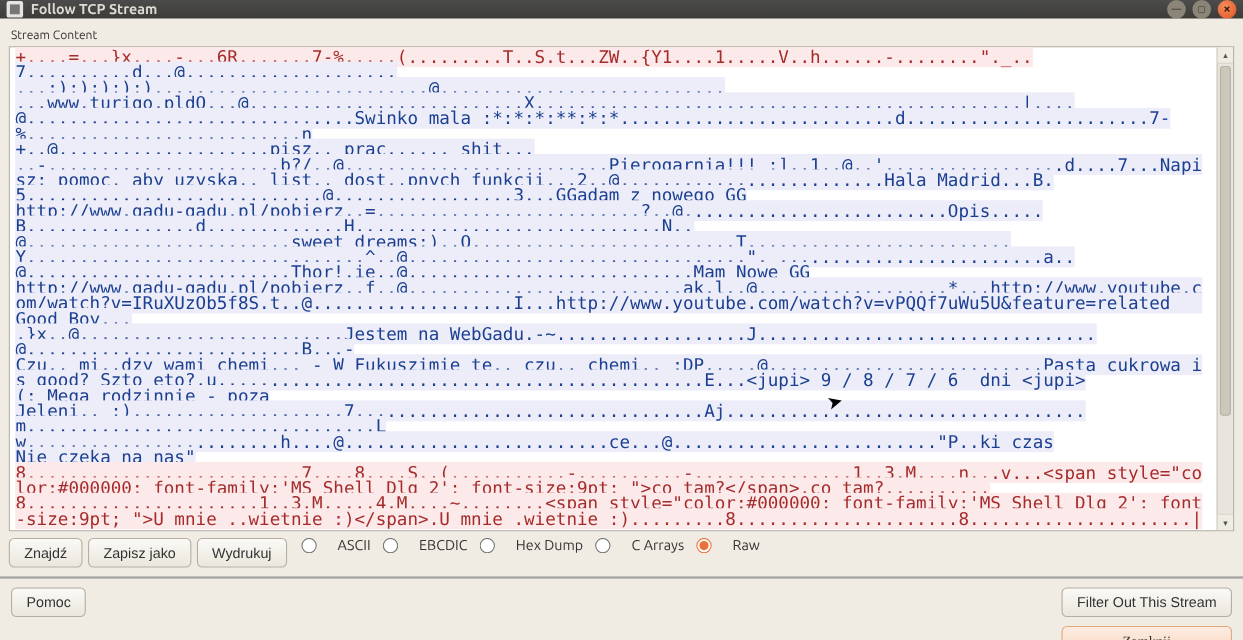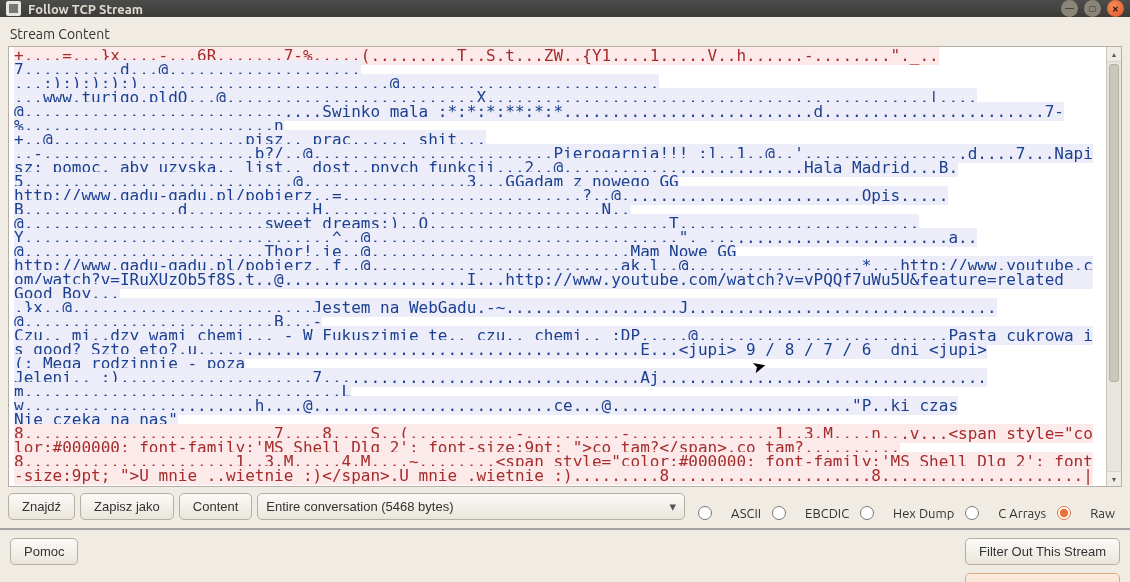--- a/index.html
+++ b/index.html
@@ -10,30 +10,30 @@
 .titlebar .title { font-weight: bold; font-size: 13px; flex: 1; }
 .winbtns { display: flex; gap: 6px; }
 .winbtn { width: 17px; height: 17px; border-radius: 50%; display: flex; align-items: center; justify-content: center; font-size: 11px; color: #333; }
 .winbtn.min { background: #8b8578; color: #222; }
 .winbtn.min::after { content: "—"; font-size: 9px; position: relative; top: -1px; }
 .winbtn.max { background: #8b8578; }
 .winbtn.max::after { content: "▢"; font-size: 8px; }
 .winbtn.close { background: #e96a3b; background: radial-gradient(circle at 40% 35%, #f48d5c, #e05322); }
 .winbtn.close::after { content: "×"; font-size: 12px; color: #3a1b0c; font-weight: bold; }
 .body-area { flex: 1; padding: 6px 8px 8px 8px; display: flex; flex-direction: column; background: #f0ece4; }
-.group-label { font-size: 14px; color: #333; margin: 3px 0 4px 2px; }
+.group-label { font-size: 11px; color: #333; margin: 3px 0 4px 2px; }
 .stream-box { flex: 1; border: 1px solid #b5b0a6; background: #fff; display: flex; overflow: hidden; }
 .stream-content { flex: 1; padding: 2px 5px 3px 5px; font-family: "DejaVu Sans Mono", monospace; font-size: 16px; line-height: 14px; white-space: pre-wrap; word-break: break-all; overflow: hidden; color: #333; }
 .stream-content span.red { color: #a62c2c; background: #fce9e9; }
 .stream-content span.blue { color: #1b3f91; background: #ecedf8; }
 .scrollbar { width: 15px; background: #e8e5de; border-left: 1px solid #cac5ba; position: relative; }
 .scroll-arrow { height: 15px; display: flex; align-items: center; justify-content: center; font-size: 8px; color: #555; background: #efece4; border-bottom: 1px solid #d8d4c9; }
 .scroll-arrow.bot { border-bottom: none; border-top: 1px solid #d8d4c9; position: absolute; bottom: 0; width: 100%; }
 .scroll-thumb { position: absolute; left: 2px; right: 2px; background: #ccc7bb; border: 1px solid #b7b1a4; border-radius: 3px; }
-.button-row { display: flex; align-items: flex-end; gap: 5px; margin-top: 6px; }
+.button-row { display: flex; align-items: flex-start; gap: 5px; margin-top: 6px; }
 button.btn { background: linear-gradient(to bottom, #fbfaf7, #eae6dc); border: 1px solid #b4af a4; border: 1px solid #b4afa4; border-radius: 5px; padding: 5px 13px; font-size: 13px; color: #333; cursor: pointer; }
 .orange-btn { background: linear-gradient(to bottom, #fcece2, #f8d5bb) !important; border: 1px solid #e2a877 !important; font-family: Liberation Serif, serif; }
 select.combo { flex: 1; max-width: 500px; background: linear-gradient(to bottom, #fbfaf7, #eae6dc); border: 1px solid #b4afa4; border-radius: 5px; padding: 5px 8px; font-size: 13px; color: #333; appearance: none; position: relative; }
 .combo-wrap { flex: 1; position: relative; display: flex; max-width: 500px; }
 .combo-wrap select { width: 100%; }
 .combo-wrap::after { content: "▾"; position: absolute; right: 9px; top: 6px; color: #555; pointer-events: none; }
 .radio-group { display: flex; align-items: center; gap: 4px; margin-left: 8px; }
 .radio-group label { display: flex; align-items: center; gap: 19px; font-size: 13px; color: #333; margin-right: 7px; cursor: pointer; }
 input[type=radio] { width: 14px; height: 14px; accent-color: #e8713c; }
 .footer { display: flex; justify-content: space-between; align-items: flex-start; padding: 8px 10px; border-top: 2px solid #a3a3a3; }
@@ -76,26 +76,21 @@
     <div class="scrollbar">
       <div class="scroll-arrow">▴</div>
       <div class="scroll-thumb" id="scroll-thumb" style="top: 17px; height: 318px;"></div>
       <div class="scroll-arrow bot">▾</div>
     </div>
   </div>
 
   <div class="button-row">
     <button class="btn">Znajdź</button>
     <button class="btn">Zapisz jako</button>
-    <button class="btn">Content</button>
-    <div class="combo-wrap">
-      <select class="combo">
-        <option>Entire conversation (5468 bytes)</option>
-      </select>
-    </div>
+    <button class="btn">Wydrukuj</button>
     <div class="radio-group">
       <label>
           <input type="radio" name="fmt" style="">
           <span>ASCII</span>
         </label>
       <label>
           <input type="radio" name="fmt" style="">
           <span>EBCDIC</span>
         </label>
       <label>

